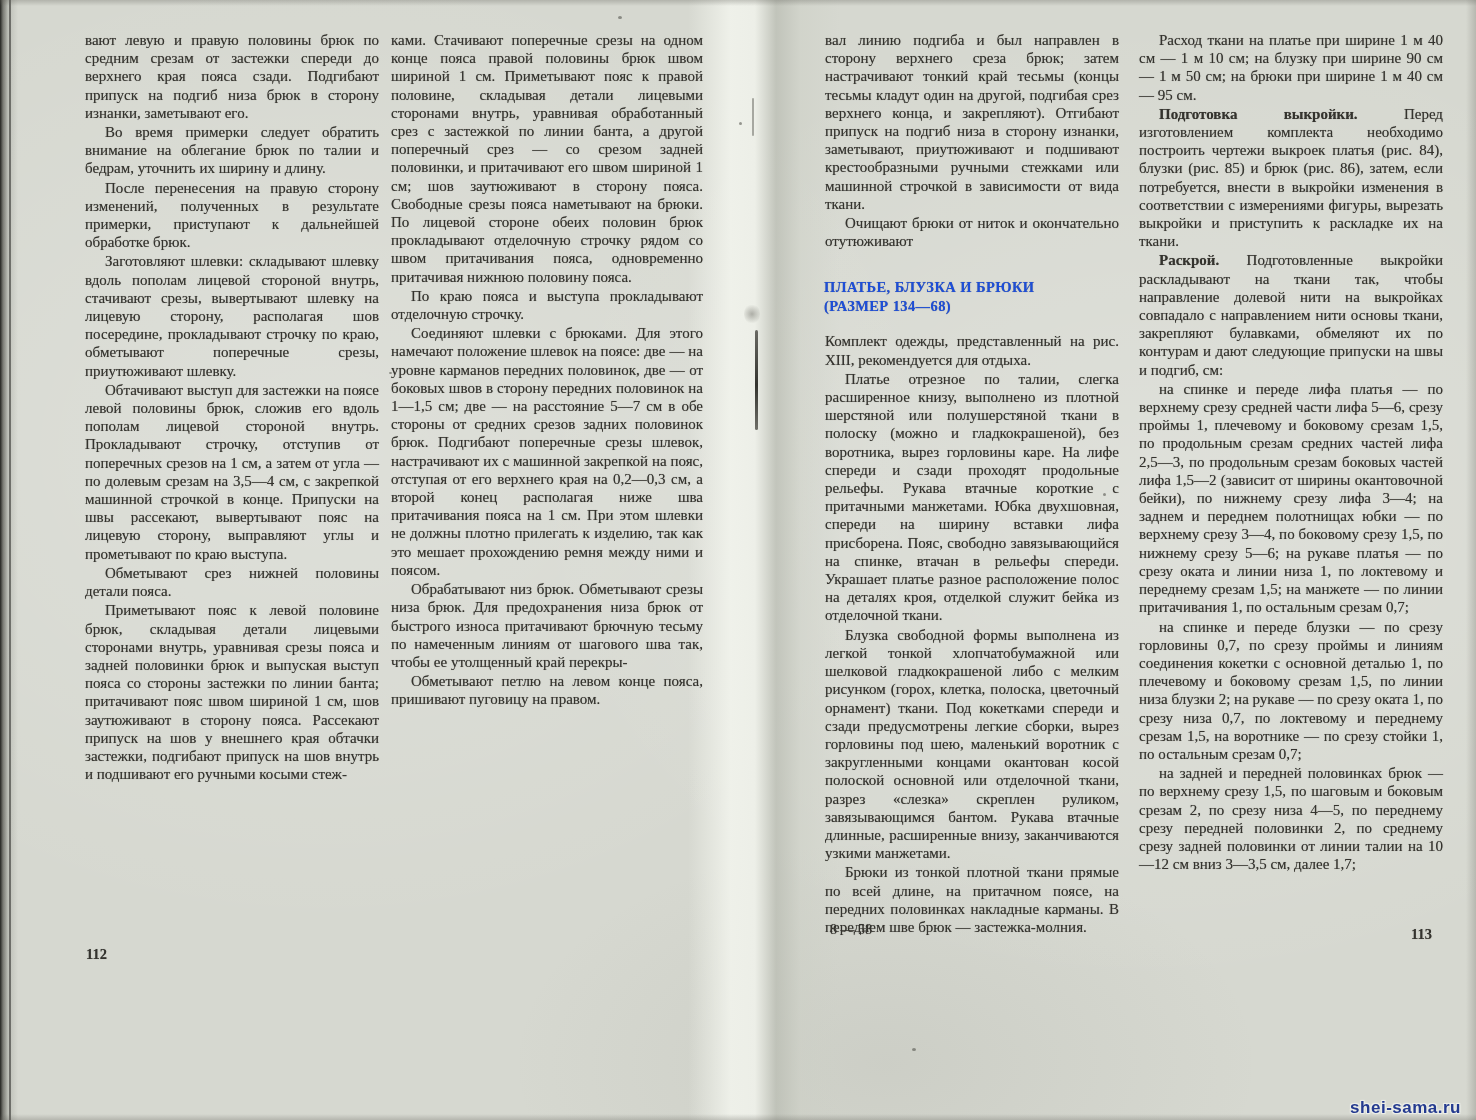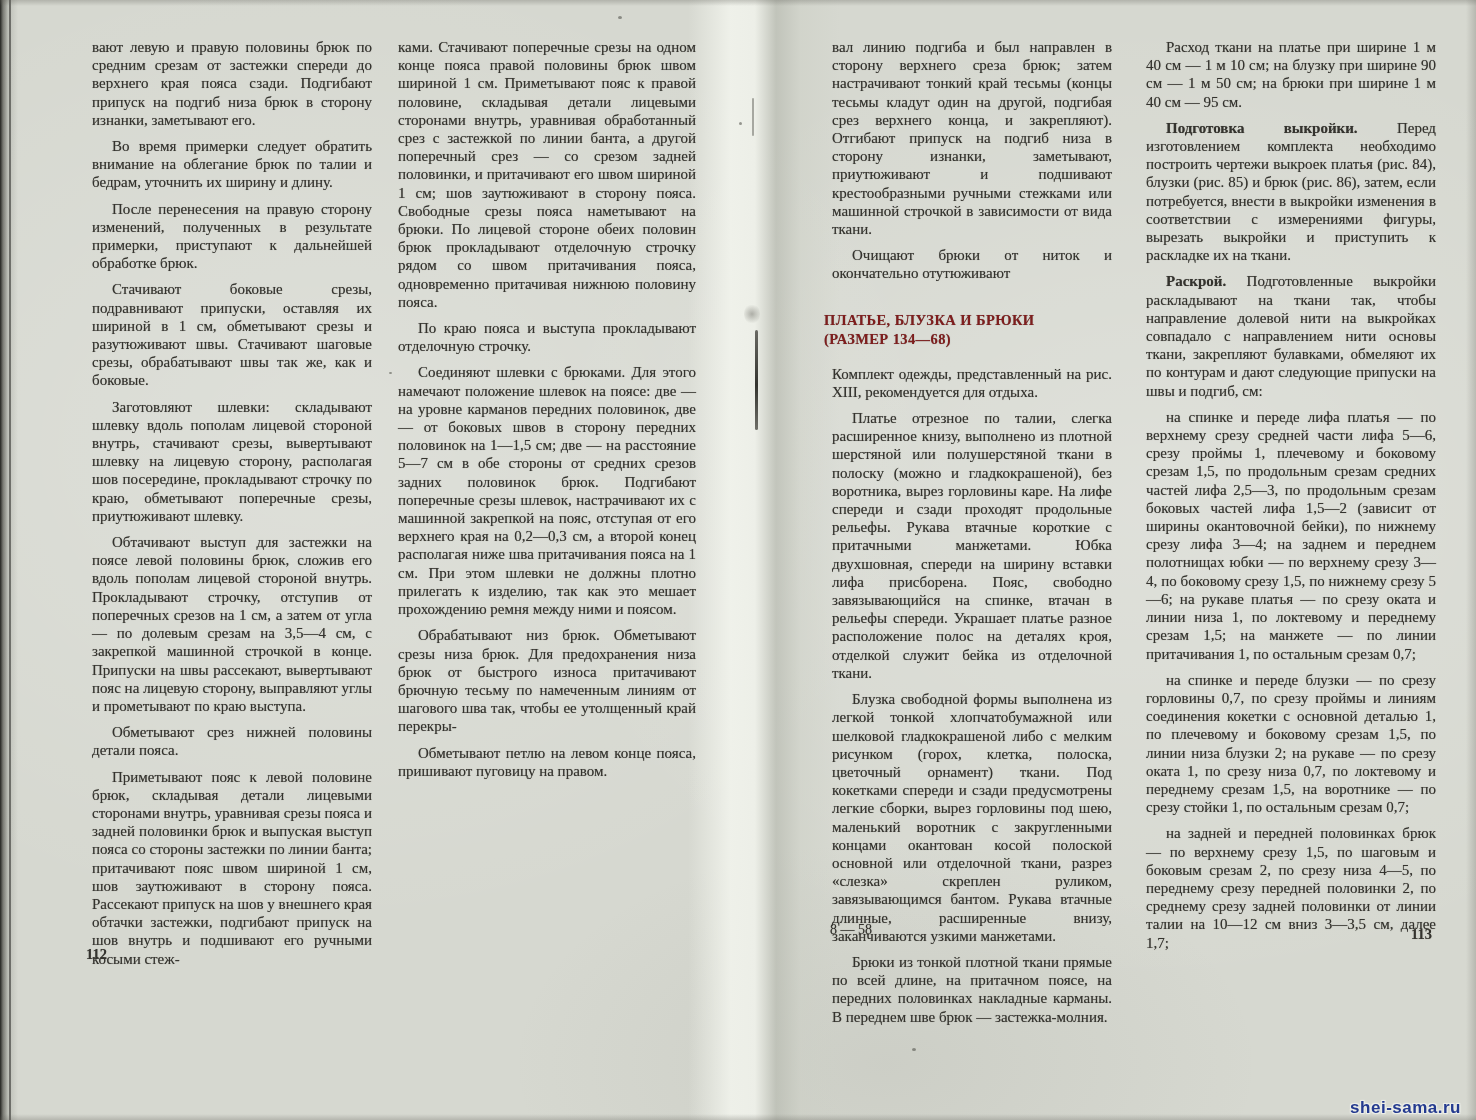--- a/index.html
+++ b/index.html
@@ -45,25 +45,25 @@
   
   .col{
     position:absolute;top:30px;text-align:justify;
     font-size:15px;line-height:18.2px;color:#34332e;
     text-shadow:0 0 .7px rgba(52,51,46,.55);
   }
   #col-l1{left:84px;width:296px;}
   #col-l2{left:390px;width:314px;}
   #col-r1{left:824px;width:296px;}
   #col-r2{left:1138px;width:306px;}
-  .para{margin:8px;text-indent:20px;}
+  .para{margin:1px;text-indent:20px;}
   .cont{text-indent:0;}
   .lead{font-weight:bold;}
   .heading{margin:28px 0 16px;text-align:left;}
-  .heading div{font-weight:bold;font-size:14.5px;line-height:19px;letter-spacing:.4px;color:#7f1d1d;}
+  .heading div{font-weight:bold;font-size:14.5px;line-height:19px;letter-spacing:.4px;color:#1d4ed8;}
 
   .page-number{position:absolute;font-weight:bold;font-size:14.5px;color:#34332e;text-shadow:0 0 .7px rgba(52,51,46,.5);}
   #pn-left{left:86px;top:946px;}
   #pn-right{left:1392px;top:926px;margin-left:19px;}
   .signature{position:absolute;left:830px;top:922px;font-size:14px;color:#34332e;text-shadow:0 0 .7px rgba(52,51,46,.5);}
   .watermark{
     position:absolute;right:15px;bottom:2px;
     font-family:"Liberation Sans","DejaVu Sans",sans-serif;
     font-weight:bold;font-size:17px;letter-spacing:.5px;color:#25399082;
     color:#243a8f;
@@ -86,21 +86,20 @@
 <div class="speck" style="left:618px;top:16px;width:4px;height:3px;"></div>
 <div class="speck" style="left:739px;top:122px;width:3px;height:3px;"></div>
 <div class="speck" style="left:1103px;top:493px;width:3px;height:3px;"></div>
 <div class="speck" style="left:912px;top:1048px;width:4px;height:3px;"></div>
 <div class="speck" style="left:389px;top:372px;width:3px;height:2px;"></div>
 
 <div class="col" id="col-l1">
   <p class="para cont">вают левую и правую половины брюк по средним срезам от застежки спереди до верхнего края пояса сзади. Подгибают припуск на подгиб низа брюк в сторону изнанки, заметывают его.</p>
   <p class="para">Во время примерки следует обратить внимание на облегание брюк по талии и бедрам, уточнить их ширину и длину.</p>
   <p class="para">После перенесения на правую сторону изменений, полученных в результате примерки, приступают к дальнейшей обработке брюк.</p>
-  <p class="para">Стачивают боковые срезы, подравнивают припуски, оставляя их шириной в 1 см, обметывают срезы и разутюживают швы. Стачивают шаговые срезы, обрабатывают швы так же, как и боковые.</p>
   <p class="para">Заготовляют шлевки: складывают шлевку вдоль пополам лицевой стороной внутрь, стачивают срезы, вывертывают шлевку на лицевую сторону, располагая шов посередине, прокладывают строчку по краю, обметывают поперечные срезы, приутюживают шлевку.</p>
   <p class="para">Обтачивают выступ для застежки на поясе левой половины брюк, сложив его вдоль пополам лицевой стороной внутрь. Прокладывают строчку, отступив от поперечных срезов на 1 см, а затем от угла — по долевым срезам на 3,5—4 см, с закрепкой машинной строчкой в конце. Припуски на швы рассекают, вывертывают пояс на лицевую сторону, выправляют углы и прометывают по краю выступа.</p>
   <p class="para">Обметывают срез нижней половины детали пояса.</p>
   <p class="para">Приметывают пояс к левой половине брюк, складывая детали лицевыми сторонами внутрь, уравнивая срезы пояса и задней половинки брюк и выпуская выступ пояса со стороны застежки по линии банта; притачивают пояс швом шириной 1 см, шов заутюживают в сторону пояса. Рассекают припуск на шов у внешнего края обтачки застежки, подгибают припуск на шов внутрь и подшивают его ручными косыми стеж-</p>
 </div>
 
 <div class="col" id="col-l2">
   <p class="para cont">ками. Стачивают поперечные срезы на одном конце пояса правой половины брюк швом шириной 1 см. Приметывают пояс к правой половине, складывая детали лицевыми сторонами внутрь, уравнивая обработанный срез с застежкой по линии банта, а другой поперечный срез — со срезом задней половинки, и притачивают его швом шириной 1 см; шов заутюживают в сторону пояса. Свободные срезы пояса наметывают на брюки. По лицевой стороне обеих половин брюк прокладывают отделочную строчку рядом со швом притачивания пояса, одновременно притачивая нижнюю половину пояса.</p>
   <p class="para">По краю пояса и выступа прокладывают отделочную строчку.</p>
   <p class="para">Соединяют шлевки с брюками. Для этого намечают положение шлевок на поясе: две — на уровне карманов передних половинок, две — от боковых швов в сторону передних половинок на 1—1,5 см; две — на расстояние 5—7 см в обе стороны от средних срезов задних половинок брюк. Подгибают поперечные срезы шлевок, настрачивают их с машинной закрепкой на пояс, отступая от его верхнего края на 0,2—0,3 см, а второй конец располагая ниже шва притачивания пояса на 1 см. При этом шлевки не должны плотно прилегать к изделию, так как это мешает прохождению ремня между ними и поясом.</p>

